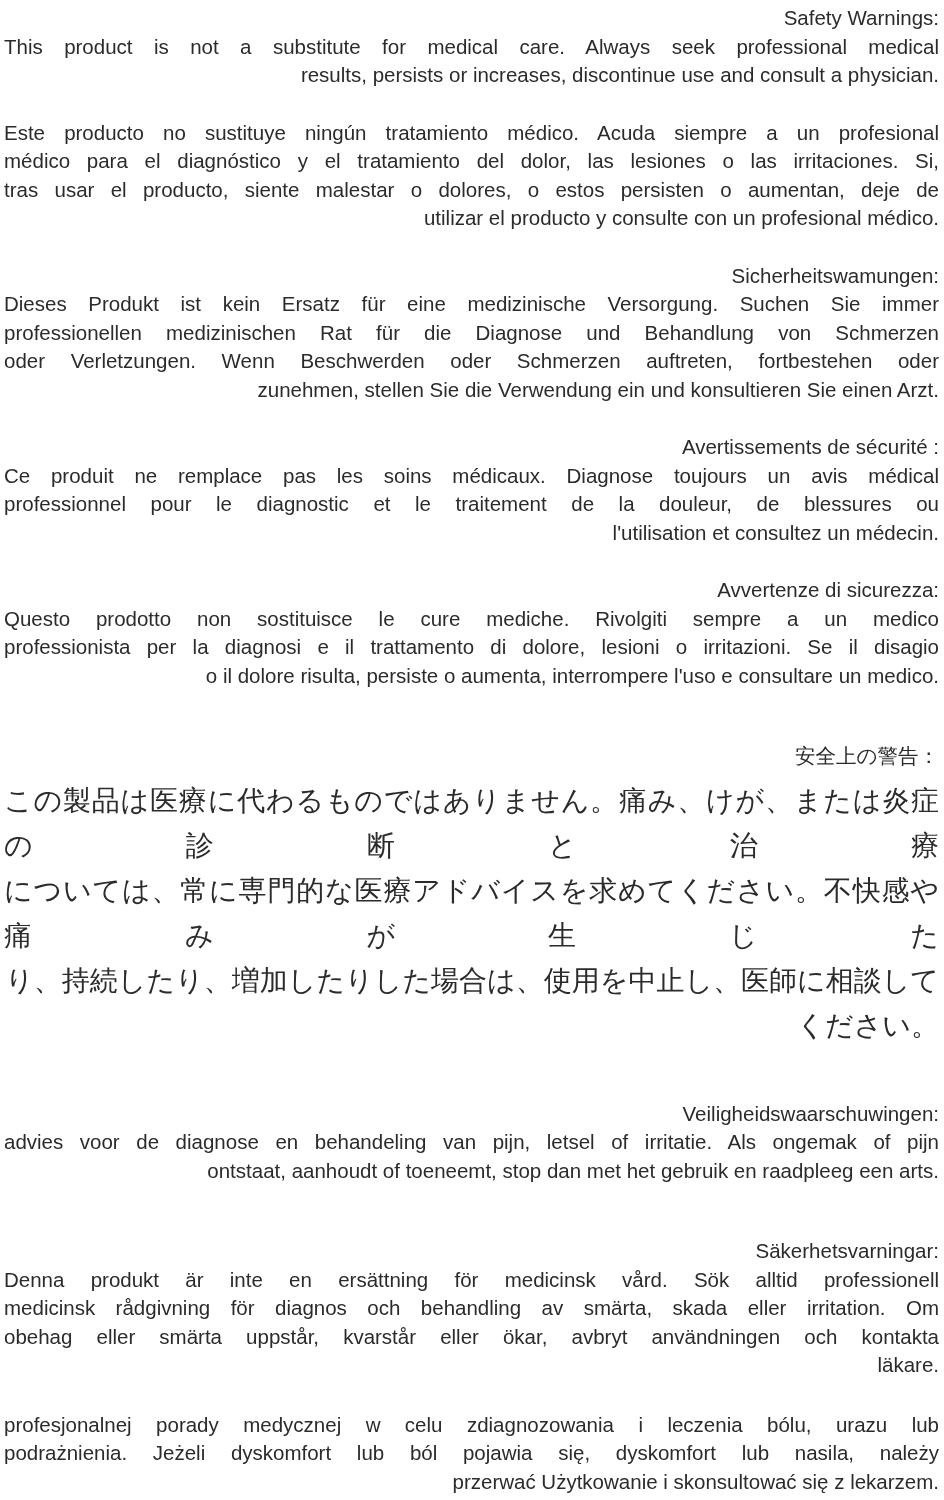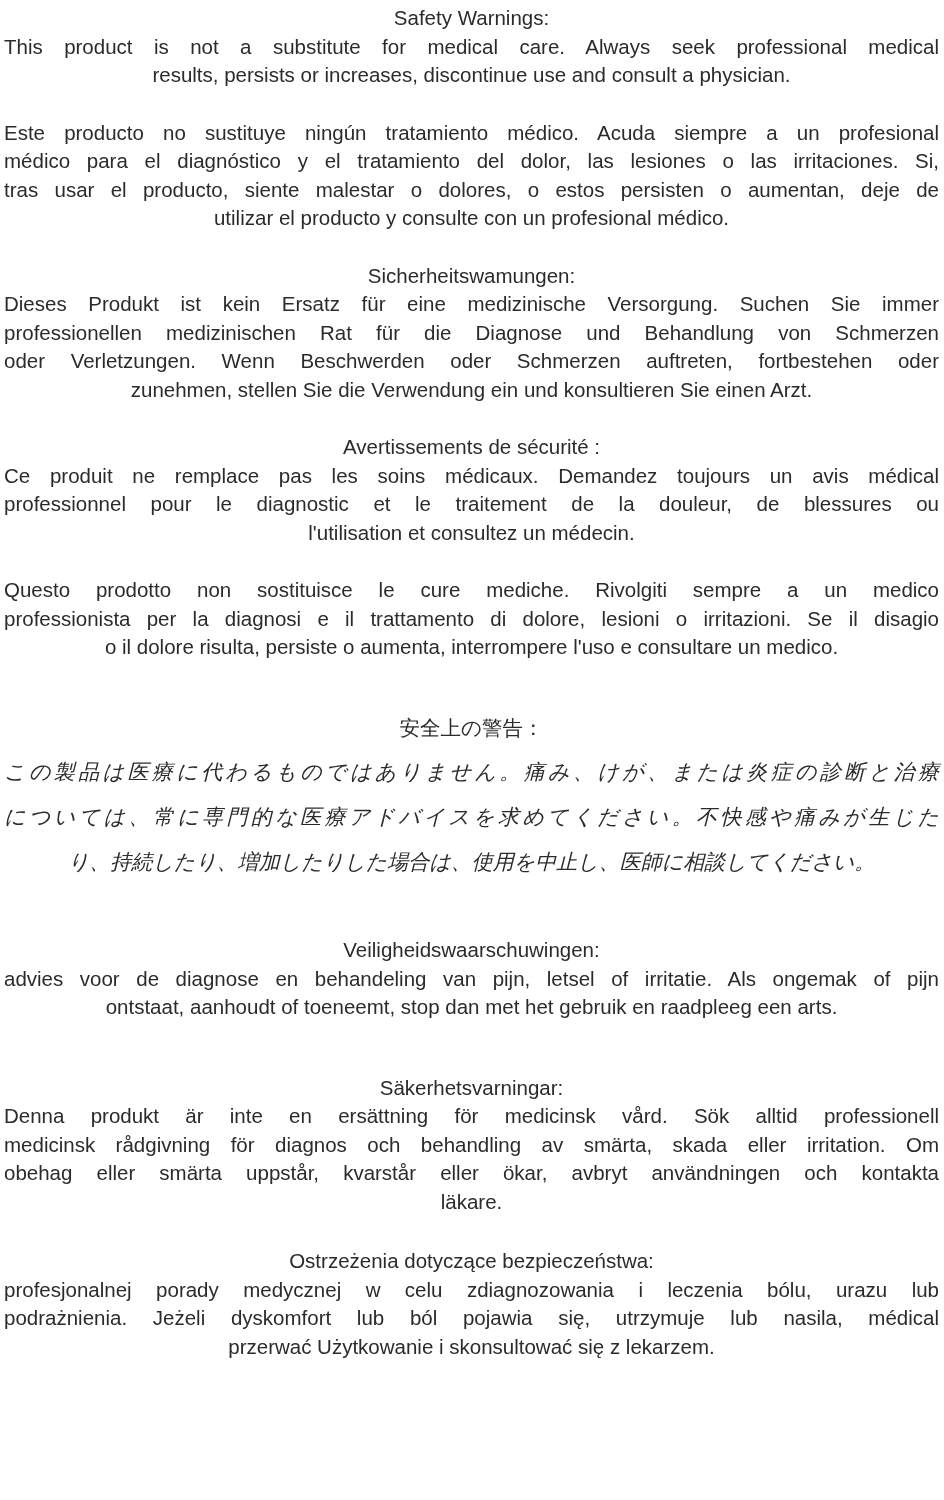--- a/index.html
+++ b/index.html
@@ -19,32 +19,31 @@
   }
   .section { margin-top: 29px; }
   .section:first-child { margin-top: 0; }
   
   .section:nth-child(n+6) { margin-top: 52px; }
   .section[data-lang="pl"] { margin-top: 31px; }
 
   .heading, .line {
     font-size: 20.5px;
     line-height: 28.5px;
-    text-align: center;
+    text-align: right;
   }
   .line.just {
     text-align: justify;
     text-align-last: justify;
   }
   
   .section[data-lang="ja"] .heading { margin-bottom: 7px; }
   .section[data-lang="ja"] .line {
     line-height: 45px;
-    font-size: 21px;
-    font-style: italic;
+    font-size: 28px;
   }
 </style>
 </head>
 <body>
 
 <div class="document">
   <div class="section" data-lang="en">
     <div class="heading">Safety Warnings:</div>
     <div class="lines">
         <div class="line just">This product is not a substitute for medical care. Always seek professional medical</div>
@@ -67,27 +66,28 @@
         <div class="line just">Dieses Produkt ist kein Ersatz für eine medizinische Versorgung. Suchen Sie immer</div>
         <div class="line just">professionellen medizinischen Rat für die Diagnose und Behandlung von Schmerzen</div>
         <div class="line just">oder Verletzungen. Wenn Beschwerden oder Schmerzen auftreten, fortbestehen oder</div>
         <div class="line">zunehmen, stellen Sie die Verwendung ein und konsultieren Sie einen Arzt.</div>
       </div>
   </div>
 
   <div class="section" data-lang="fr">
     <div class="heading">Avertissements de sécurité :</div>
     <div class="lines">
-        <div class="line just">Ce produit ne remplace pas les soins médicaux. Demandez toujours un avis médical</div>
+        <div class="line just">Ce produit ne remplace pas les soins médicaux. Diagnose toujours un avis médical</div>
         <div class="line just">professionnel pour le diagnostic et le traitement de la douleur, de blessures ou</div>
         <div class="line">l'utilisation et consultez un médecin.</div>
       </div>
   </div>
 
   <div class="section" data-lang="it">
+    <div class="heading">Avvertenze di sicurezza:</div>
     <div class="lines">
         <div class="line just">Questo prodotto non sostituisce le cure mediche. Rivolgiti sempre a un medico</div>
         <div class="line just">professionista per la diagnosi e il trattamento di dolore, lesioni o irritazioni. Se il disagio</div>
         <div class="line">o il dolore risulta, persiste o aumenta, interrompere l'uso e consultare un medico.</div>
       </div>
   </div>
 
   <div class="section" data-lang="ja">
     <div class="heading">安全上の警告：</div>
     <div class="lines">
@@ -109,20 +109,19 @@
     <div class="heading">Säkerhetsvarningar:</div>
     <div class="lines">
         <div class="line just">Denna produkt är inte en ersättning för medicinsk vård. Sök alltid professionell</div>
         <div class="line just">medicinsk rådgivning för diagnos och behandling av smärta, skada eller irritation. Om</div>
         <div class="line just">obehag eller smärta uppstår, kvarstår eller ökar, avbryt användningen och kontakta</div>
         <div class="line">läkare.</div>
       </div>
   </div>
 
   <div class="section" data-lang="pl">
-    <div class="heading">Ostrzeżenia dotyczące bezpieczeństwa:</div>
     <div class="lines">
         <div class="line just">profesjonalnej porady medycznej w celu zdiagnozowania i leczenia bólu, urazu lub</div>
-        <div class="line just">podrażnienia. Jeżeli dyskomfort lub ból pojawia się, utrzymuje lub nasila, médical</div>
+        <div class="line just">podrażnienia. Jeżeli dyskomfort lub ból pojawia się, dyskomfort lub nasila, należy</div>
         <div class="line">przerwać Użytkowanie i skonsultować się z lekarzem.</div>
       </div>
   </div>
 </div>
 
 </body></html>

